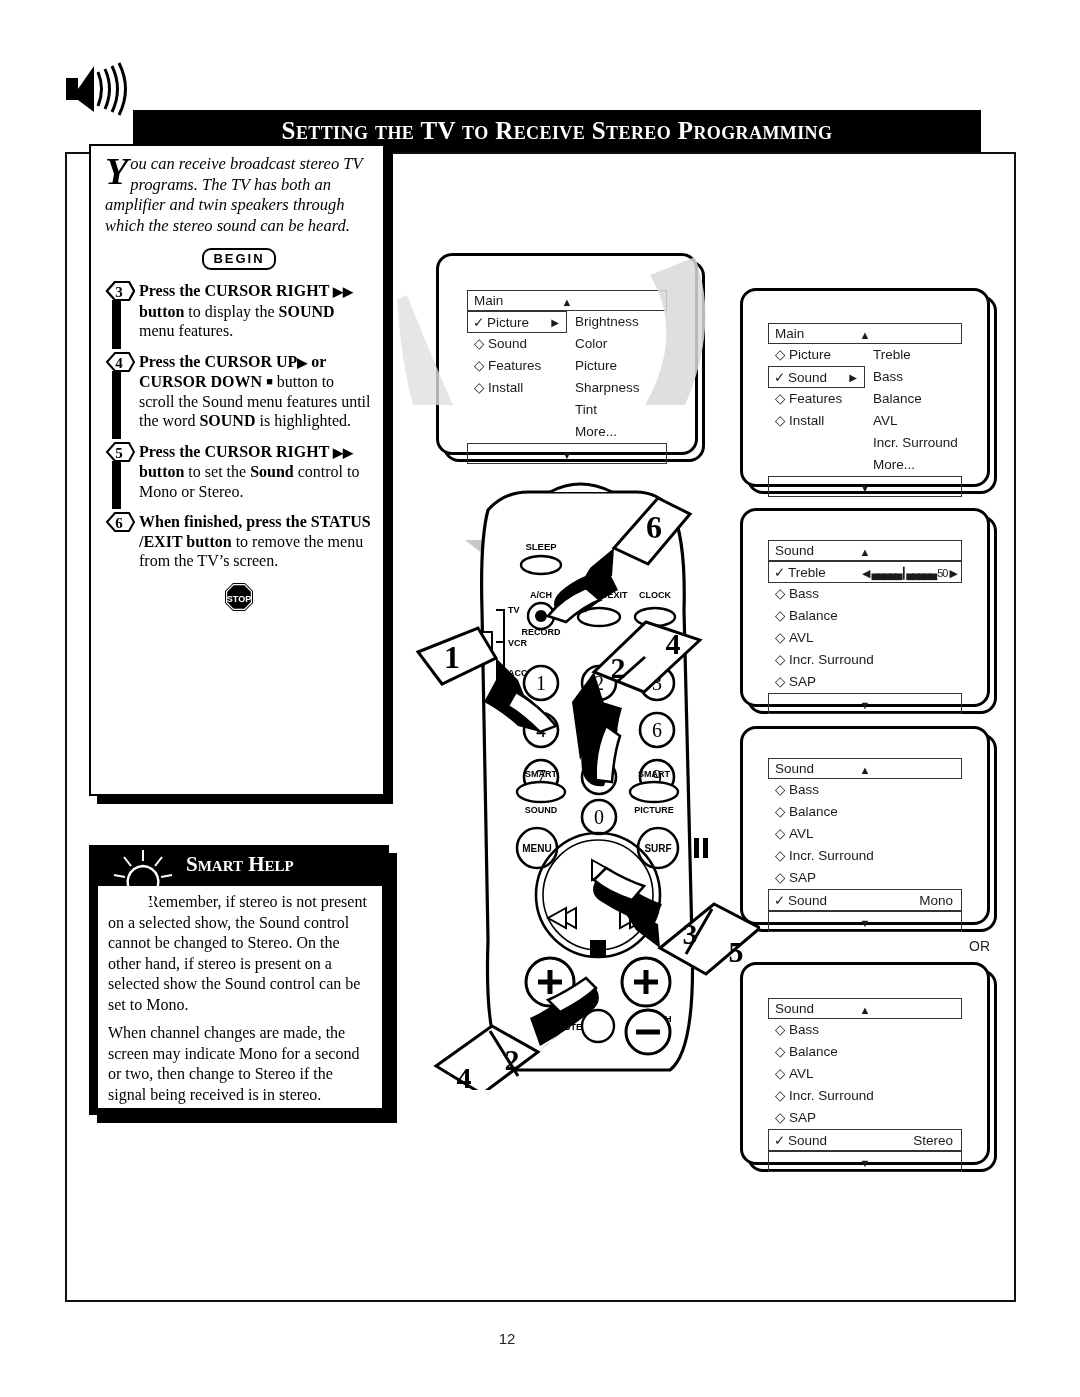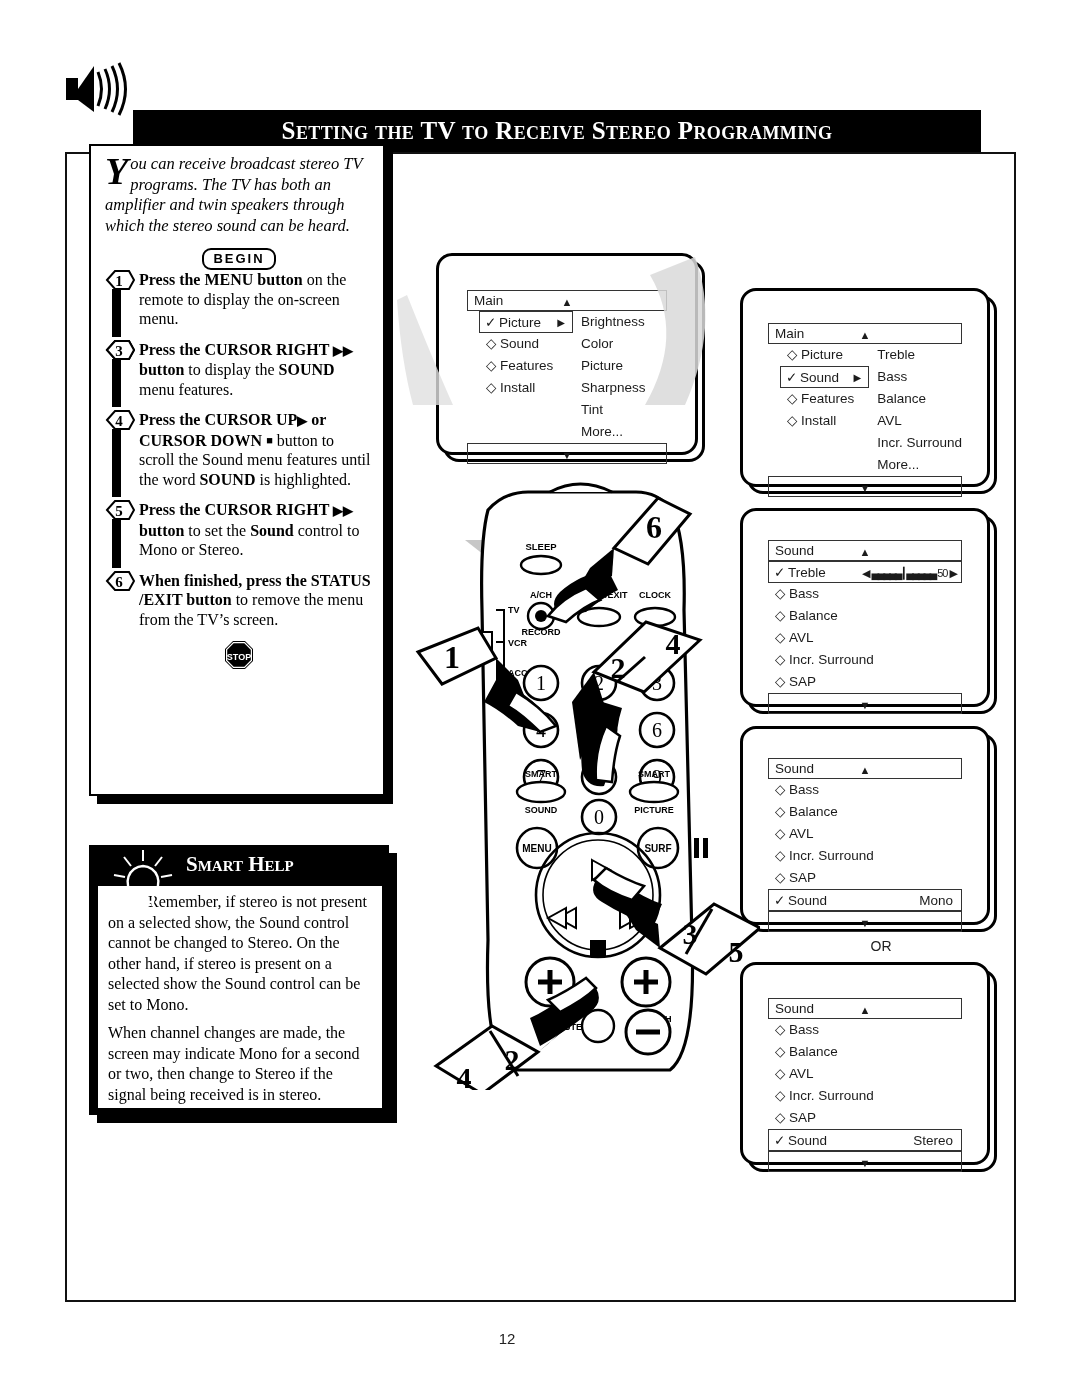--- a/index.html
+++ b/index.html
@@ -60,21 +60,21 @@
             position:relative;}
   .osd-head .up{position:absolute;left:50%;top:2px;transform:translateX(-50%);font-size:11px;}
   .osd-foot{border:1.5px solid #333;height:21px;line-height:19px;box-sizing:border-box;position:relative;}
   .osd-foot .dn{position:absolute;left:50%;top:2px;transform:translateX(-50%);font-size:11px;}
   .osd-row{height:22px;line-height:22px;padding-left:7px;box-sizing:border-box;position:relative;white-space:nowrap;}
   .osd-row.sel{border:1.5px solid #333;padding-left:5px;}
   .osd-row .mark{display:inline-block;width:14px;}
   .osd-row .caret{position:absolute;right:7px;top:0;font-size:10px;}
   .osd-row .val{position:absolute;right:8px;top:0;}
   .osd-cols{display:flex;}
-  .osd-left{width:50%;margin-left:12px;}
+  .osd-left{width:50%;}
   .osd-right{width:50%;}
   .osd-right .osd-row{padding-left:8px;}
   .slider{position:absolute;right:4px;top:0;font-size:11px;letter-spacing:-1px;}
   #or-label{position:absolute;font-family:"Liberation Sans",sans-serif;font-size:14px;color:#222;}
 
   
   #remote-layer{position:absolute;left:400px;top:240px;width:360px;height:850px;}
 </style>
 </head>
 <body>
@@ -103,21 +103,21 @@
   </div>
 
   <div id="begin-wrap">
     <span class="begin-badge">BEGIN</span>
   </div>
 
   <div id="steps-list">
       <div class="step"><svg class="marker" viewBox="0 0 30 22">
           <polygon points="2,11 10,2 24,2 29,11 24,20 10,20" fill="#fff" stroke="#000" stroke-width="2"></polygon>
           <text x="14" y="17" font-family="Liberation Serif, serif" font-size="15" font-weight="bold" text-anchor="middle" fill="#000">1</text>
-        </svg><span class="bar"></span><span><b>Press the MENU button</b> on the remote to display the on-screen menu.</span></div>
+        </svg><span class="bar"></span></div>
       <div class="step"><svg class="marker" viewBox="0 0 30 22">
           <polygon points="2,11 10,2 24,2 29,11 24,20 10,20" fill="#fff" stroke="#000" stroke-width="2"></polygon>
           <text x="14" y="17" font-family="Liberation Serif, serif" font-size="15" font-weight="bold" text-anchor="middle" fill="#000">2</text>
         </svg><span class="bar"></span></div>
       <div class="step"><svg class="marker" viewBox="0 0 30 22">
           <polygon points="2,11 10,2 24,2 29,11 24,20 10,20" fill="#fff" stroke="#000" stroke-width="2"></polygon>
           <text x="14" y="17" font-family="Liberation Serif, serif" font-size="15" font-weight="bold" text-anchor="middle" fill="#000">3</text>
         </svg><span class="bar"></span><span><b>Press the CURSOR RIGHT <span class="arrow-r">▶▶</span><br>button</b> to display the <b>SOUND</b> menu features.</span></div>
       <div class="step"><svg class="marker" viewBox="0 0 30 22">
           <polygon points="2,11 10,2 24,2 29,11 24,20 10,20" fill="#fff" stroke="#000" stroke-width="2"></polygon>
@@ -250,21 +250,21 @@
       <div class="osd-row"><span class="mark">◇</span>AVL</div>
       <div class="osd-row"><span class="mark">◇</span>Incr. Surround</div>
       <div class="osd-row"><span class="mark">◇</span>SAP</div>
       <div class="osd-row sel"><span class="mark">✓</span>Sound<span class="val">Mono</span></div>
       <div class="osd-foot">
         <span class="dn">▼</span>
       </div>
     </div>
 </div>
 
-<div id="or-label" style="left:756px;top:938px;width:250px;text-align:center;">OR</div>
+<div id="or-label" style="left:740px;top:938px;width:250px;text-align:right;">OR</div>
 
 <div class="tvbox" id="tv5" style="left:740px;top:962px;width:250px;height:203px;">
   <div class="shadow"></div>
   <div class="body"></div>
   <div class="osd" id="osd5" style="left:28px;top:36px;width:194px;">
       <div class="osd-head">Sound<span class="up">▲</span></div>
       <div class="osd-row"><span class="mark">◇</span>Bass</div>
       <div class="osd-row"><span class="mark">◇</span>Balance</div>
       <div class="osd-row"><span class="mark">◇</span>AVL</div>
       <div class="osd-row"><span class="mark">◇</span>Incr. Surround</div>

